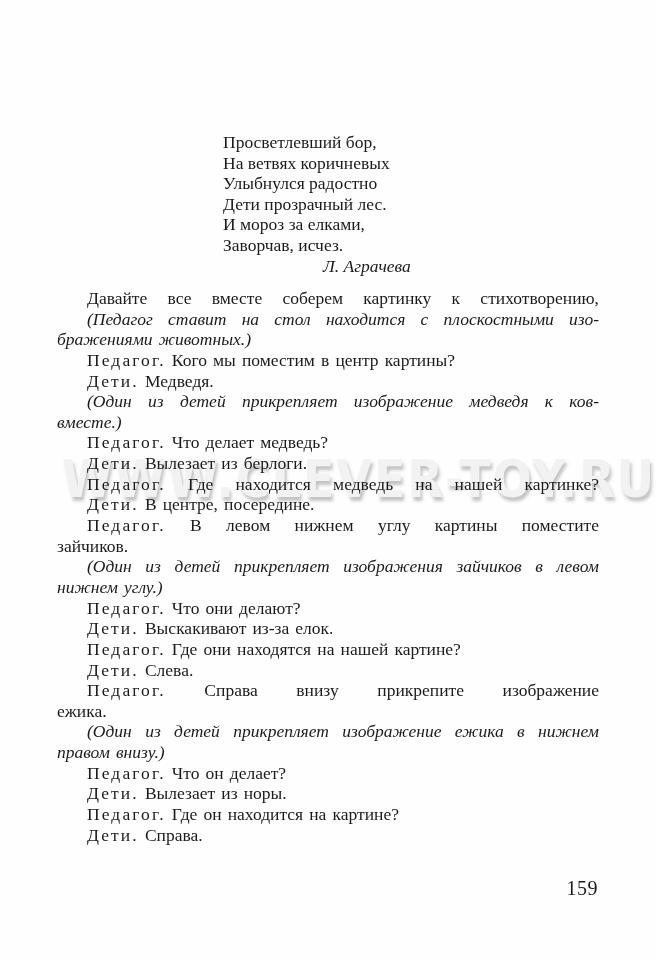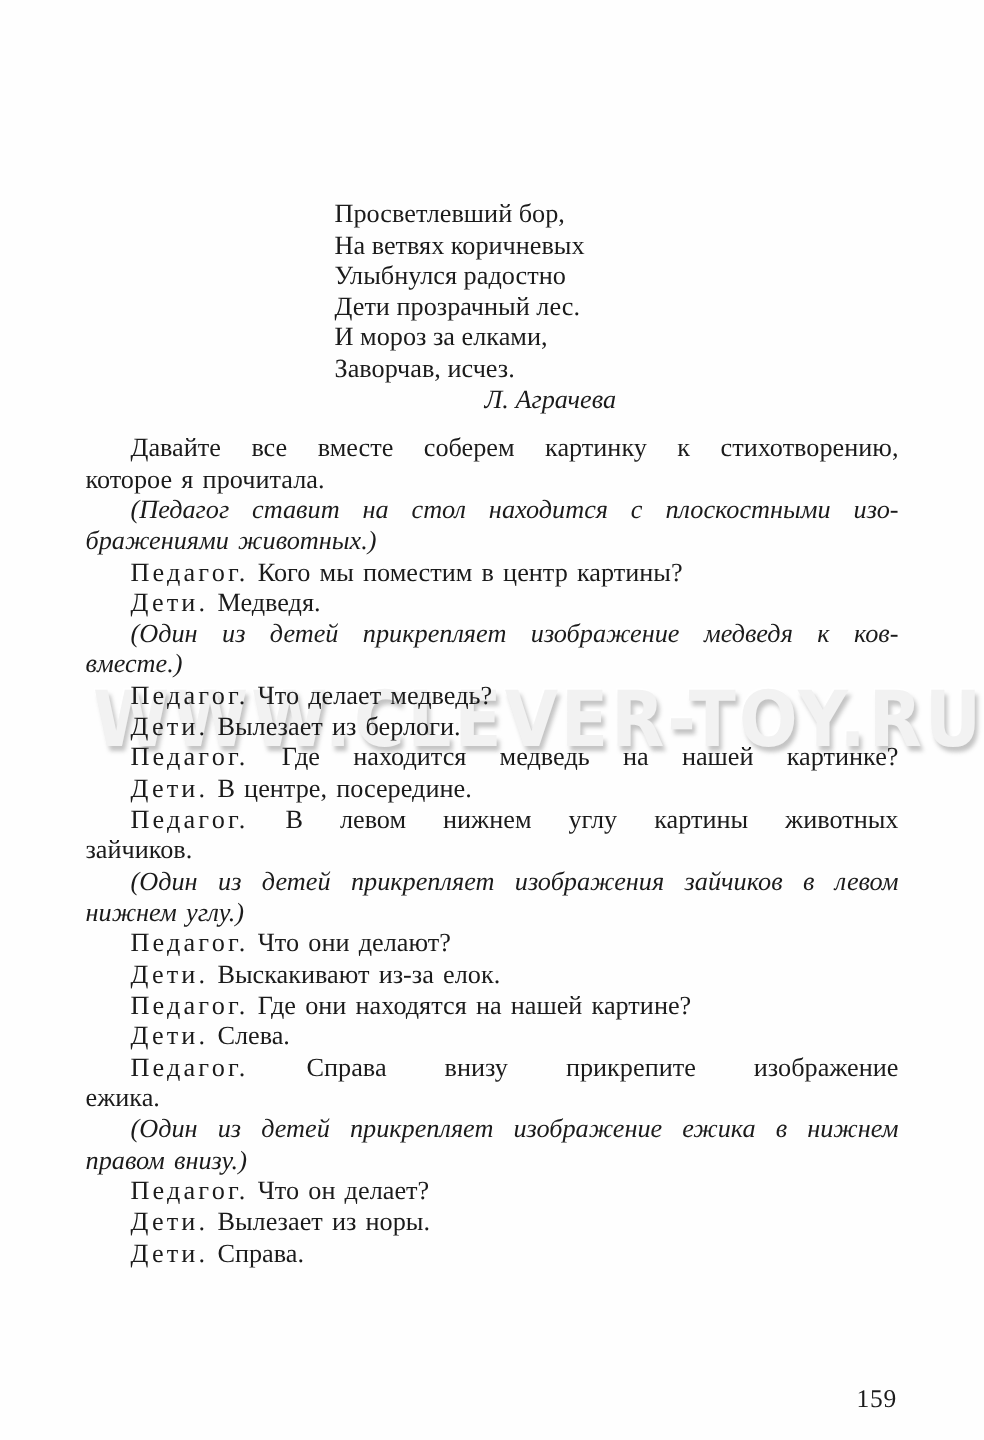--- a/index.html
+++ b/index.html
@@ -28,21 +28,21 @@
     position:absolute;left:57px;top:288px;width:542px;z-index:2;
     font-size:17.5px;line-height:20.65px;word-spacing:0.10em;
   }
   .bline{height:20.65px;text-align:left;}
   .bline.ind{text-indent:30px;}
   .bline.jst{text-align:justify;text-align-last:justify;text-justify:inter-word;}
   .bline.it{font-style:italic;}
   .speaker{letter-spacing:0.12em;}
   .pagenum{
     position:absolute;right:58px;top:877px;z-index:2;
-    font-size:17px;letter-spacing:0.5px;margin-top:46px;
+    font-size:20px;letter-spacing:0.5px;
   }
 </style>
 </head>
 <body>
 
 <div class="page">
 
   <div class="wm">WWW.CLEVER-TOY.RU</div>
 
   <div class="poem">
@@ -52,43 +52,43 @@
         <div class="pline">Улыбнулся радостно</div>
         <div class="pline">Дети прозрачный лес.</div>
         <div class="pline">И мороз за елками,</div>
         <div class="pline">Заворчав, исчез.</div>
       </div>
     <div class="author">Л. Аграчева</div>
   </div>
 
   <div class="bodytext">
       <div class="bline ind jst"><span>Давайте все вместе соберем картинку к стихотворению,</span></div>
-      <div class="bline"><span>которое я прочитала.</span></div>
       <div class="bline ind jst it"><span>(Педагог ставит на стол находится с плоскостными изо-</span></div>
       <div class="bline it"><span>бражениями животных.)</span></div>
       <div class="bline ind"><span class="speaker">Педагог.</span> <span>Кого мы поместим в центр картины?</span></div>
       <div class="bline ind"><span class="speaker">Дети.</span> <span>Медведя.</span></div>
       <div class="bline ind jst it"><span>(Один из детей прикрепляет изображение медведя к ков-</span></div>
       <div class="bline it"><span>вместе.)</span></div>
       <div class="bline ind"><span class="speaker">Педагог.</span> <span>Что делает медведь?</span></div>
       <div class="bline ind"><span class="speaker">Дети.</span> <span>Вылезает из берлоги.</span></div>
       <div class="bline ind jst"><span class="speaker">Педагог.</span> <span>Где находится медведь на нашей картинке?</span></div>
       <div class="bline ind"><span class="speaker">Дети.</span> <span>В центре, посередине.</span></div>
-      <div class="bline ind jst"><span class="speaker">Педагог.</span> <span>В левом нижнем углу картины животных</span></div>
+      <div class="bline ind jst"><span class="speaker">Педагог.</span> <span>В левом нижнем углу картины поместите</span></div>
       <div class="bline"><span>зайчиков.</span></div>
       <div class="bline ind jst it"><span>(Один из детей прикрепляет изображения зайчиков в левом</span></div>
       <div class="bline it"><span>нижнем углу.)</span></div>
       <div class="bline ind"><span class="speaker">Педагог.</span> <span>Что они делают?</span></div>
       <div class="bline ind"><span class="speaker">Дети.</span> <span>Выскакивают из-за елок.</span></div>
       <div class="bline ind"><span class="speaker">Педагог.</span> <span>Где они находятся на нашей картине?</span></div>
       <div class="bline ind"><span class="speaker">Дети.</span> <span>Слева.</span></div>
       <div class="bline ind jst"><span class="speaker">Педагог.</span> <span>Справа внизу прикрепите изображение</span></div>
       <div class="bline"><span>ежика.</span></div>
       <div class="bline ind jst it"><span>(Один из детей прикрепляет изображение ежика в нижнем</span></div>
       <div class="bline it"><span>правом внизу.)</span></div>
       <div class="bline ind"><span class="speaker">Педагог.</span> <span>Что он делает?</span></div>
       <div class="bline ind"><span class="speaker">Дети.</span> <span>Вылезает из норы.</span></div>
+      <div class="bline ind"><span class="speaker">Педагог.</span> <span>Где он находится на картине?</span></div>
       <div class="bline ind"><span class="speaker">Дети.</span> <span>Справа.</span></div>
     </div>
 
   <div class="pagenum">159</div>
 
 </div>
 
 </body></html>

